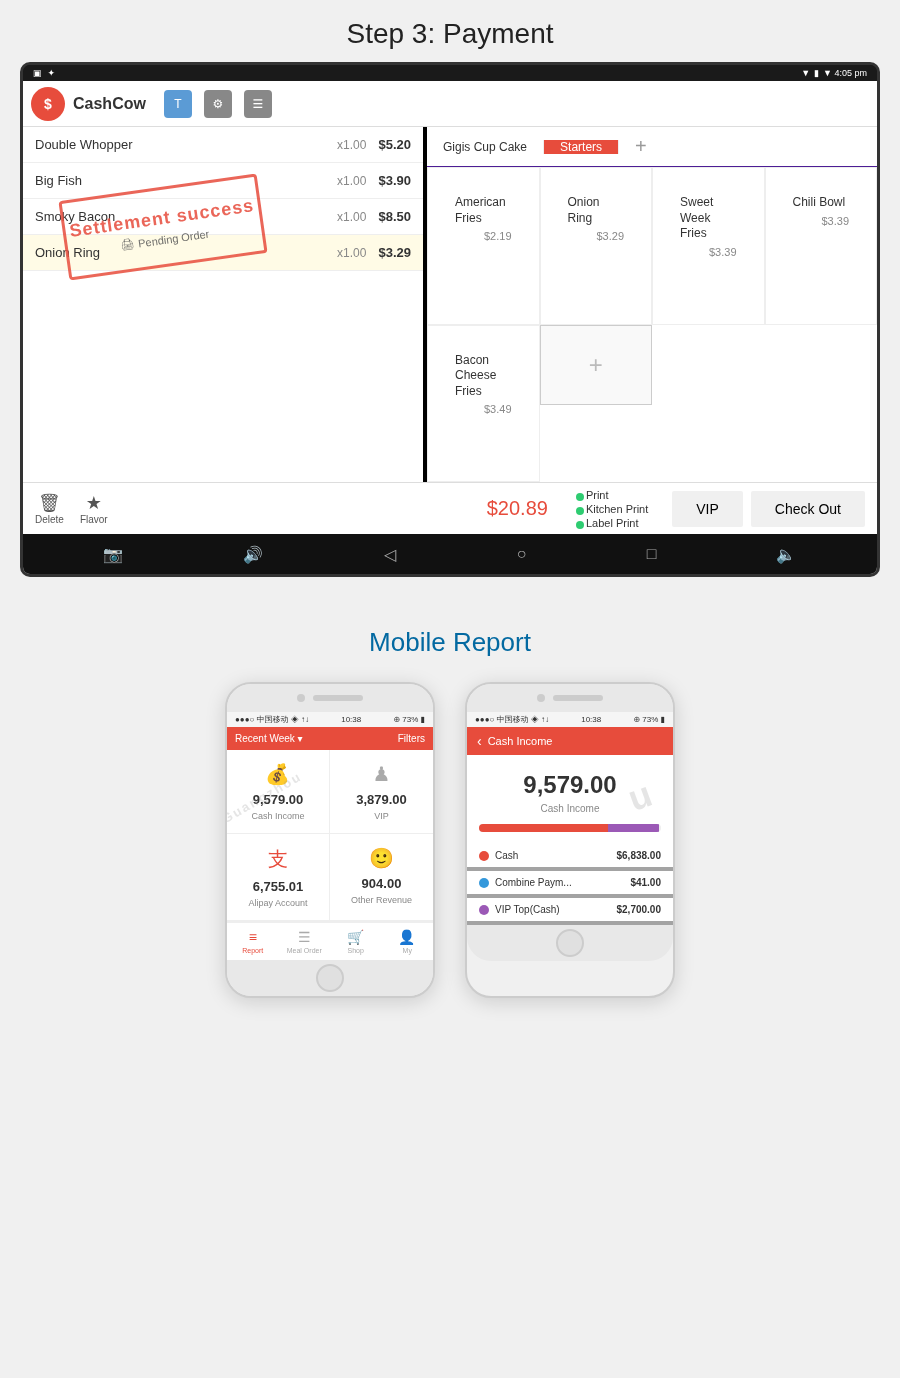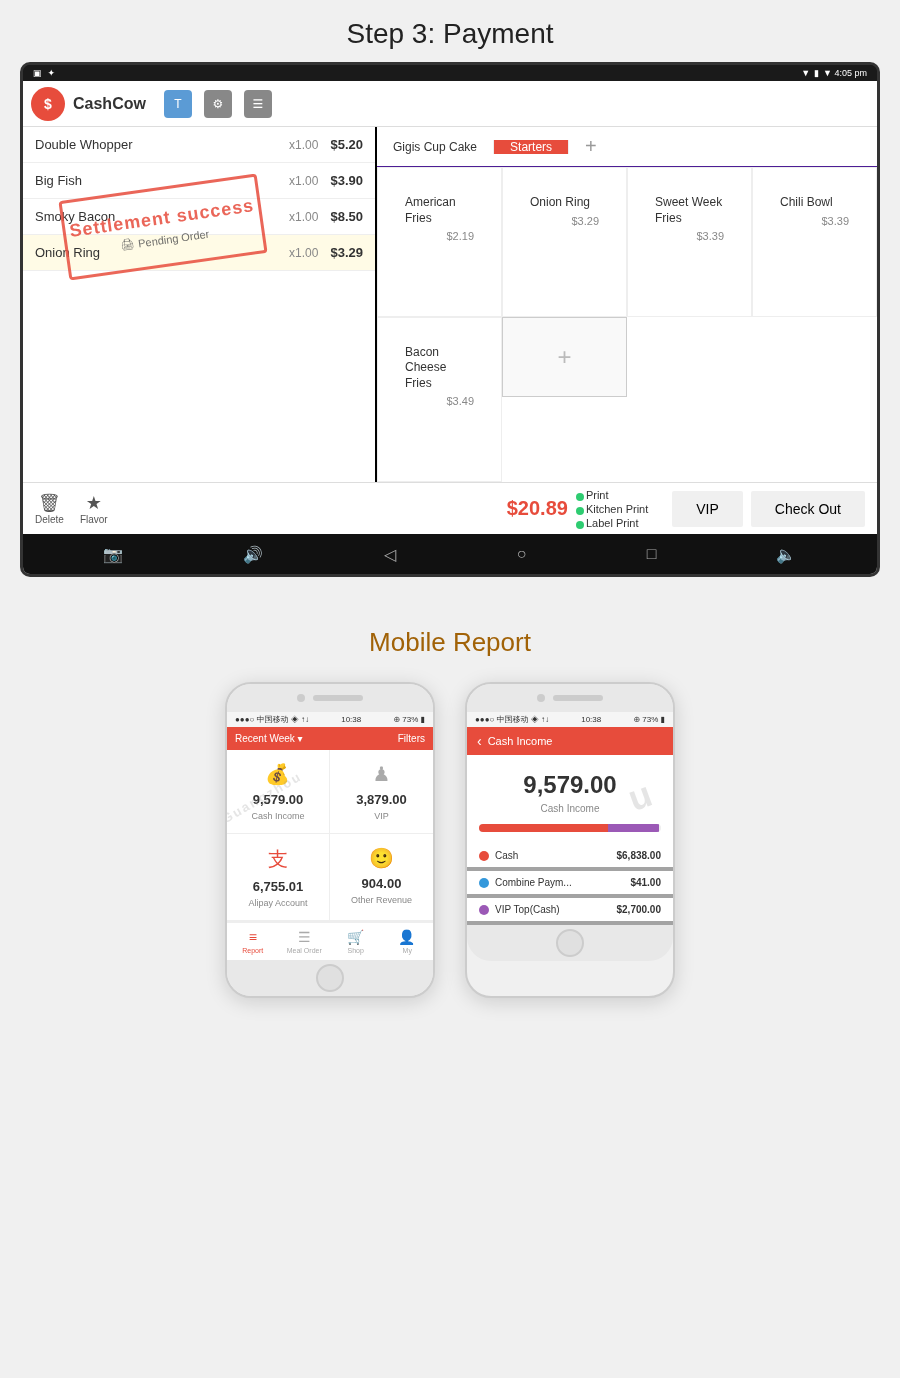--- a/index.html
+++ b/index.html
@@ -103,22 +103,22 @@
     }
 
     
     .main-area {
       display: flex;
       height: 355px;
     }
 
     
     .order-list {
-      width: 354px;
-      border-right: 2px solid #000000;
+      width: 404px;
+      border-right: 4px solid #000000;
       overflow-y: auto;
       position: relative;
     }
     .order-item {
       display: flex;
       align-items: center;
       padding: 10px 12px;
       border-bottom: 1px solid #eee;
       font-size: 13px;
     }
@@ -250,22 +250,22 @@
       margin-right: 16px;
       cursor: pointer;
     }
     .bottom-action-icon { font-size: 18px; color: #555; }
     .bottom-action-label { font-size: 10px; color: #555; }
     .bottom-total {
       flex: 1;
       text-align: right;
       font-size: 20px;
       color: #e74c3c;
-      font-weight: 700;
-      margin-right: 8px;
+      font-weight: 400;
+      margin-right: 28px;
     }
     .bottom-print {
       display: flex;
       flex-direction: column;
       font-size: 11px;
       color: #333;
       margin-right: 16px;
       gap: 2px;
     }
     .print-dot-row { display: flex; align-items: flex-end; gap: 2px; }
@@ -294,21 +294,21 @@
       color: #aaa;
       font-size: 16px;
     }
 
     
     .mobile-report-title {
       text-align: center;
       font-size: 26px;
       font-weight: 300;
       padding: 20px 0 24px;
-      color: #a16207;
+      color: #0369a1;
     }
 
     .phones-row {
       display: flex;
       justify-content: center;
       gap: 30px;
       padding-bottom: 40px;
     }
 
     

